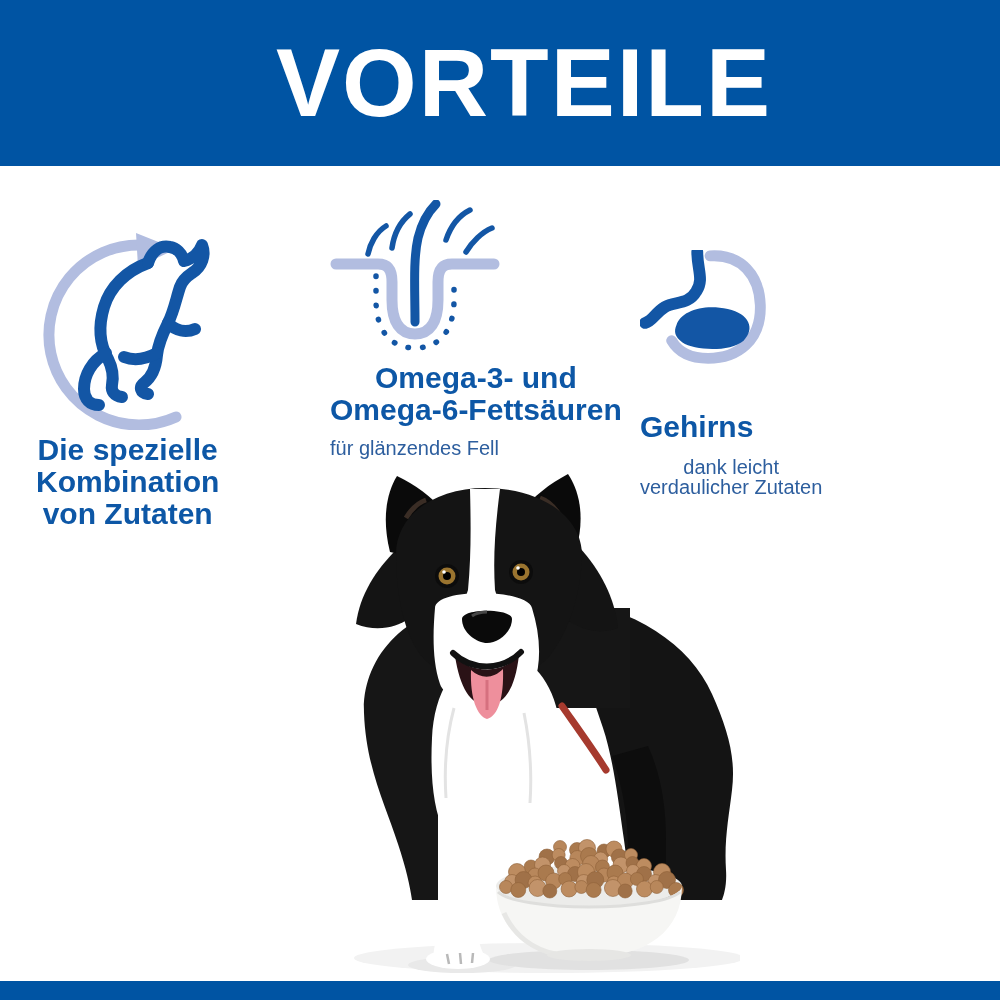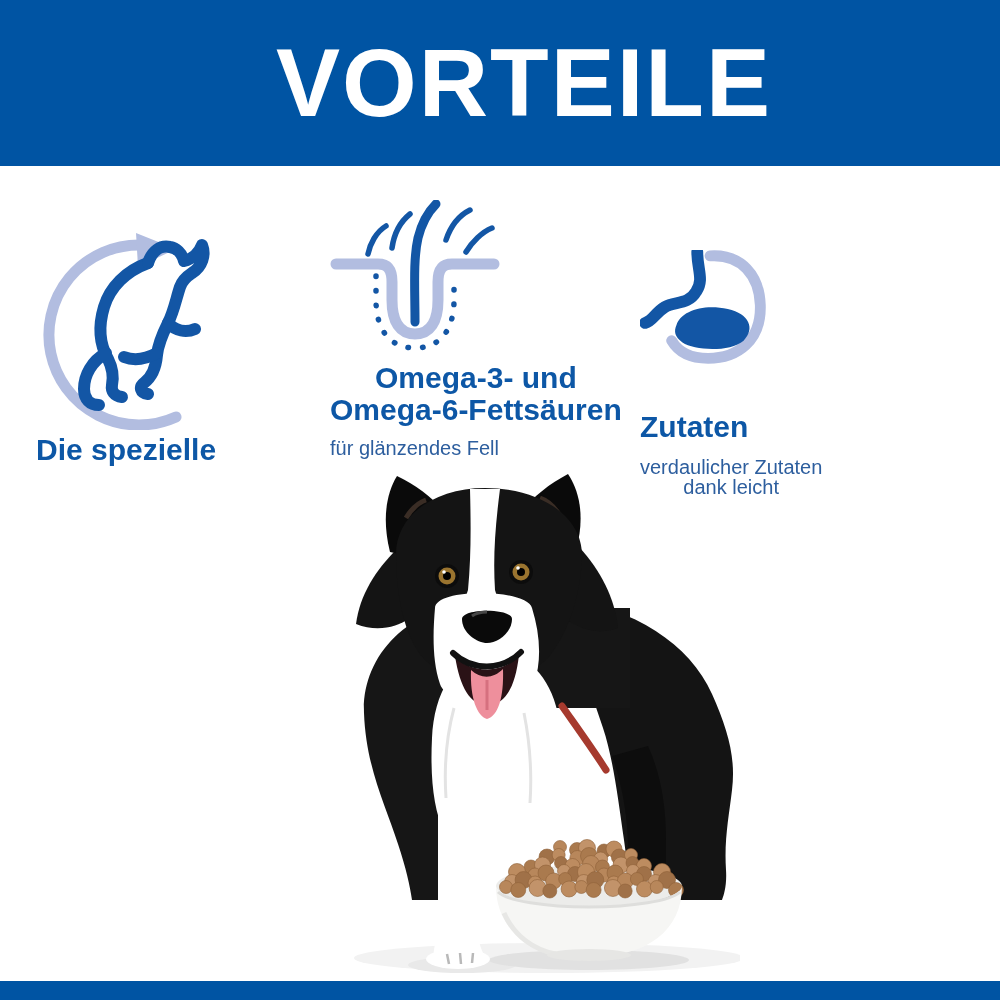--- a/index.html
+++ b/index.html
@@ -50,20 +50,22 @@
           <path d="M112,30 C90,38 74,54 68,74 C62,94 64,112 72,126 C76,134 78,142 76,152 C75,158 78,163 86,164"></path>
           <path d="M70,120 C56,128 48,142 48,156 C48,166 54,172 63,172"></path>
           <path d="M112,30 C116,18 124,12 134,14 C140,15 146,20 148,28 C156,26 163,20 166,12 C170,22 166,34 156,40 C150,44 146,48 144,54 C140,66 138,78 132,90 C126,102 122,112 121,122 C120,134 116,144 108,150 C103,154 104,160 112,161"></path>
           <path d="M121,120 C110,126 98,128 88,124"></path>
           <path d="M132,90 C140,98 150,100 159,96"></path>
         </g>
       </svg>
     </span>
     <div class="benefit-heading">
       <div>Die spezielle</div>
+      <div>Kombination</div>
+      <div>von Zutaten</div>
     </div>
   </section>
 
   <section class="benefit" id="benefit-1">
     <span class="benefit-icon">
       <svg width="170" height="158" viewBox="0 0 170 158">
         <path d="M6,64 L48,64 C58,64 62,70 62,82 L62,100 C62,122 70,134 85,134 C100,134 108,122 108,100 L108,82 C108,70 112,64 122,64 L164,64" fill="none" stroke="#b2bde0" stroke-width="11" stroke-linecap="round" stroke-linejoin="round"></path>
         <path d="M46,76 L46,100 C46,130 60,148 85,148 C110,148 124,130 124,100 L124,76" fill="none" stroke="#1356a5" stroke-width="5.5" stroke-linecap="round" stroke-dasharray="0.5 14"></path>
         <g fill="none" stroke="#1356a5" stroke-linecap="round">
           <path d="M85,122 C85,90 83,60 88,38 C92,22 98,12 106,4" stroke-width="9"></path>
@@ -85,25 +87,25 @@
 
   <section class="benefit" id="benefit-2">
     <span class="benefit-icon">
       <svg width="150" height="133" viewBox="0 0 150 135">
         <path d="M70,6 C102,4 120,26 121,56 C122,92 98,110 68,110 C50,110 38,104 31,92" fill="none" stroke="#b2bde0" stroke-width="11" stroke-linecap="round"></path>
         <path d="M57,2 C57,20 64,30 56,42 C48,56 34,52 24,58 C14,64 12,72 4,74" fill="none" stroke="#1356a5" stroke-width="12" stroke-linecap="round"></path>
         <path d="M36,76 C40,62 64,54 88,60 C110,65 116,80 104,92 C90,104 54,102 42,94 C34,88 33,83 36,76 Z" fill="#1356a5"></path>
       </svg>
     </span>
     <div class="benefit-heading">
-      <div>Zutaten</div>
+      <div>Gehirns</div>
     </div>
     <div class="benefit-body">
+      <div>dank leicht</div>
       <div>verdaulicher Zutaten</div>
-      <div>dank leicht</div>
     </div>
   </section>
 
   <div class="photo">
     <svg width="406" height="524" viewBox="0 0 406 524">
 
       <ellipse cx="215" cy="500" rx="195" ry="15" fill="#f2f2f2"></ellipse>
       <ellipse cx="128" cy="507" rx="54" ry="8" fill="#e9e9e9"></ellipse>
       <ellipse cx="255" cy="502" rx="100" ry="10" fill="#e1e1e1"></ellipse>
 

